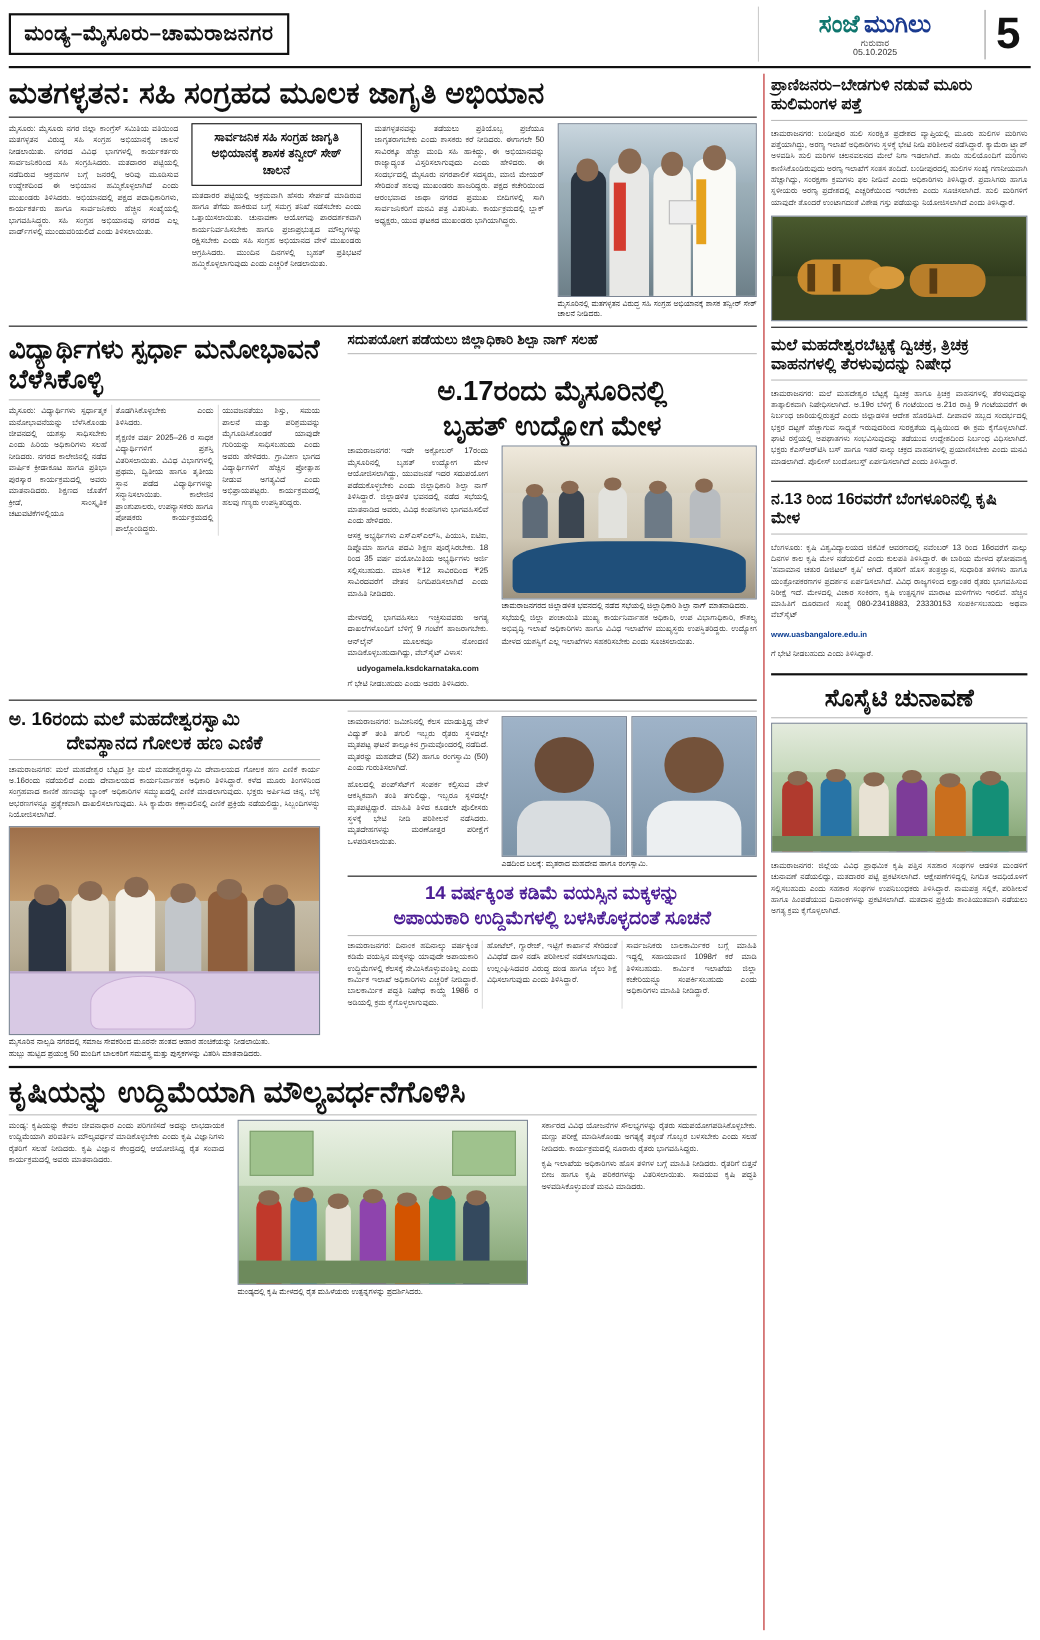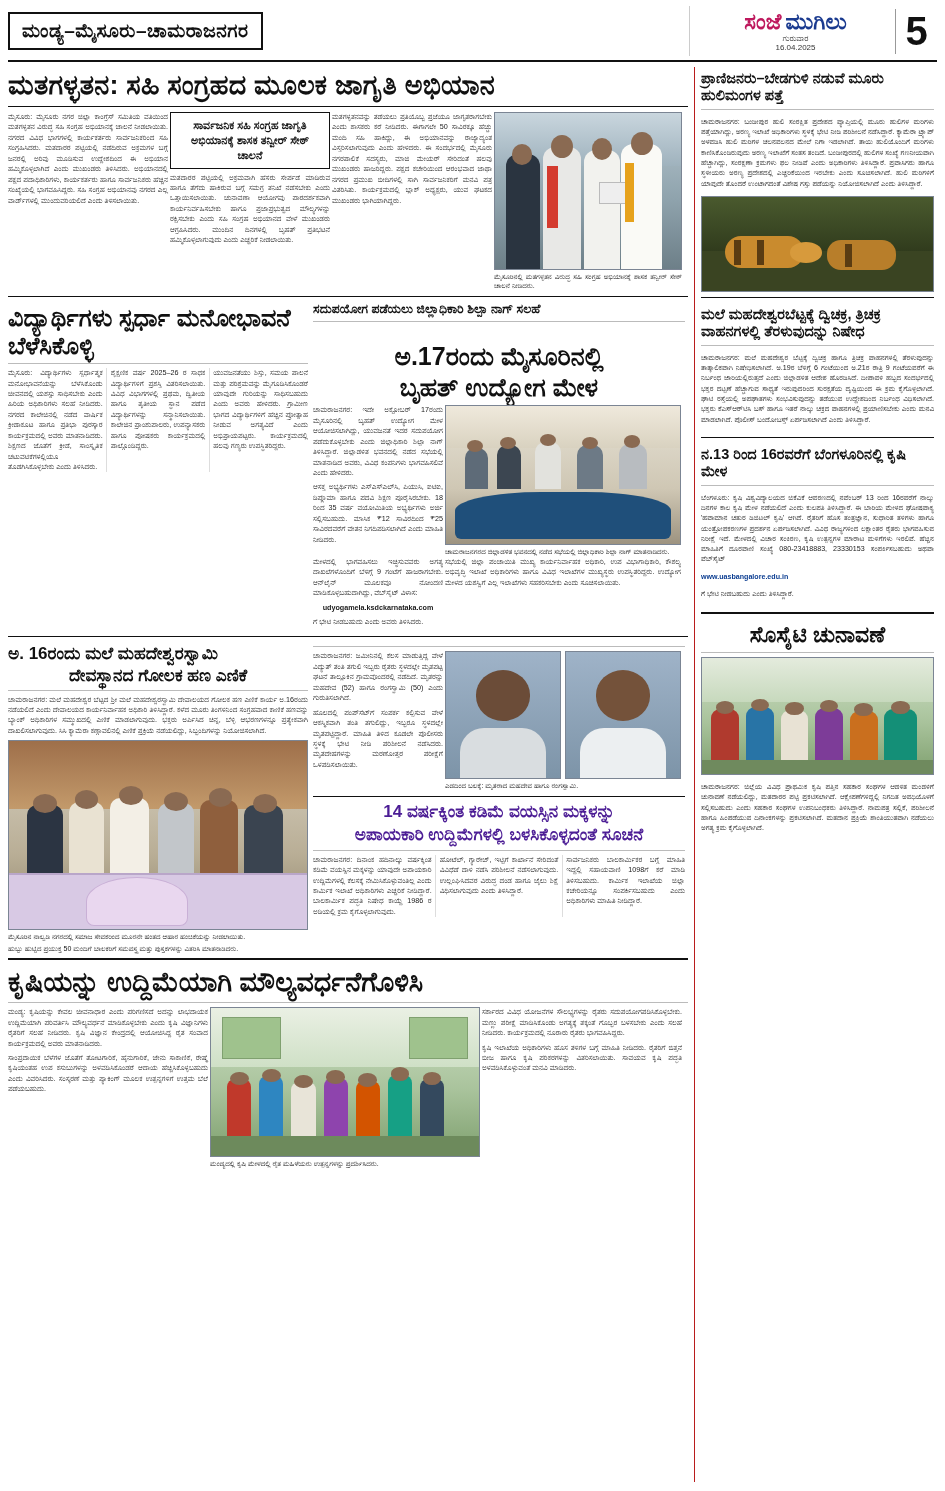--- a/index.html
+++ b/index.html
@@ -35,21 +35,21 @@
     color: #111;
   }
   .masthead-right {
     width: 248px;
     display: flex; align-items: center;
     border-left: 1px solid #ccc;
     padding-left: 6px;
   }
   .logo-wrap { flex: 1 1 auto; text-align: center; line-height: 1.05; }
   .logo-word1 {
-    font-size: 22px; font-weight: bold; color: #be185d;
+    font-size: 22px; font-weight: bold; color: #0f766e;
     display: inline-block;
   }
   .logo-word2 {
     font-size: 22px; font-weight: bold; color: #1a3a8f;
     display: inline-block; margin-left: 4px;
   }
   .logo-sub { font-size: 8px; color: #333; margin-top: 2px; }
   .logo-date { font-size: 8px; color: #333; }
   .page-num {
     width: 42px; text-align: center;
@@ -107,21 +107,21 @@
   .photo {
     position: relative;
     background: #8d99ab;
     overflow: hidden;
     border: 1px solid #7b8594;
   }
   .caption {
     font-size: 7px; line-height: 1.35; color: #111;
     margin-top: 2px; text-align: justify;
   }
-  .flex-row { display: flex; gap: 2px; }
+  .flex-row { display: flex; gap: 12px; justify-content: center; }
   .head { position: absolute; border-radius: 50%; background: #8a6a52; }
 
   .meeting-table {
     position: absolute; left: 4%; right: 4%; bottom: 8%;
     height: 26%; background: #c9b38c; border-radius: 4px;
   }
   .tiger-bg { background: linear-gradient(180deg,#4a5a2e 0%,#2f3a1c 60%,#1d2412 100%); }
   .stage-bg { background: linear-gradient(180deg,#b7c7cf 0%,#8fa3ad 55%,#6d7f88 100%); }
   .hall-bg { background: linear-gradient(180deg,#e6e2d6 0%,#cfc7b4 60%,#9d9380 100%); }
   .portrait-bg { background: linear-gradient(180deg,#9fb3c8 0%,#7d94a8 100%); }
@@ -143,21 +143,21 @@
 <div class="page">
 
   <div class="masthead">
     <div class="masthead-left">
       <div class="region-box">ಮಂಡ್ಯ–ಮೈಸೂರು–ಚಾಮರಾಜನಗರ</div>
     </div>
     <div class="masthead-right">
       <div class="logo-wrap">
         <span class="logo-word1">ಸಂಜೆ</span><span class="logo-word2">ಮುಗಿಲು</span>
         <div class="logo-sub">ಗುರುವಾರ</div>
-        <div class="logo-date">16.04.2025</div>
+        <div class="logo-date">05.10.2025</div>
       </div>
       <div class="page-num">5</div>
     </div>
   </div>
 
   <div class="body-grid">
 
     <div class="col-main">
 
       <div>
@@ -318,21 +318,20 @@
       </div>
 
       <div class="rule" style="border-top-width:2px;"></div>
 
       <div>
         <h2 class="headline-2" style="font-size:27px;">ಕೃಷಿಯನ್ನು ಉದ್ದಿಮೆಯಾಗಿ ಮೌಲ್ಯವರ್ಧನೆಗೊಳಿಸಿ</h2>
         <div class="rule-thin"></div>
         <div class="flex-row" style="align-items:flex-start;">
           <div style="width:200px;">
             <p class="body-text">ಮಂಡ್ಯ: ಕೃಷಿಯನ್ನು ಕೇವಲ ಜೀವನಾಧಾರ ಎಂದು ಪರಿಗಣಿಸದೆ ಅದನ್ನು ಲಾಭದಾಯಕ ಉದ್ದಿಮೆಯಾಗಿ ಪರಿವರ್ತಿಸಿ ಮೌಲ್ಯವರ್ಧನೆ ಮಾಡಿಕೊಳ್ಳಬೇಕು ಎಂದು ಕೃಷಿ ವಿಜ್ಞಾನಿಗಳು ರೈತರಿಗೆ ಸಲಹೆ ನೀಡಿದರು. ಕೃಷಿ ವಿಜ್ಞಾನ ಕೇಂದ್ರದಲ್ಲಿ ಆಯೋಜಿಸಿದ್ದ ರೈತ ಸಂವಾದ ಕಾರ್ಯಕ್ರಮದಲ್ಲಿ ಅವರು ಮಾತನಾಡಿದರು.</p>
-            <p class="body-text">ಸಾಂಪ್ರದಾಯಿಕ ಬೆಳೆಗಳ ಜೊತೆಗೆ ತೋಟಗಾರಿಕೆ, ಹೈನುಗಾರಿಕೆ, ಜೇನು ಸಾಕಾಣಿಕೆ, ರೇಷ್ಮೆ ಕೃಷಿಯಂತಹ ಉಪ ಕಸುಬುಗಳನ್ನು ಅಳವಡಿಸಿಕೊಂಡರೆ ಆದಾಯ ಹೆಚ್ಚಿಸಿಕೊಳ್ಳಬಹುದು ಎಂದು ವಿವರಿಸಿದರು. ಸಂಸ್ಕರಣೆ ಮತ್ತು ಪ್ಯಾಕಿಂಗ್ ಮೂಲಕ ಉತ್ಪನ್ನಗಳಿಗೆ ಉತ್ತಮ ಬೆಲೆ ಪಡೆಯಬಹುದು.</p>
           </div>
           <div style="width:270px;">
             <div class="photo green-bg" style="height:150px;">
               <div style="position:absolute;left:0;top:0;right:0;height:40%;background:linear-gradient(180deg,#eaf0e4,#cfe0c6)"></div>
               <div style="position:absolute;left:4%;top:6%;width:22%;height:28%;background:#9fc28d;border:1px solid #7fa06f"></div>
               <div style="position:absolute;left:74%;top:6%;width:22%;height:28%;background:#9fc28d;border:1px solid #7fa06f"></div>
               <div style="position:absolute;left:6%;bottom:0;width:9%;height:52%;background:#c0392b;border-radius:8px 8px 0 0"></div>
               <div class="head" style="left:7%;bottom:48%;width:7%;height:9%;"></div>
               <div style="position:absolute;left:18%;bottom:0;width:9%;height:54%;background:#2e86c1;border-radius:8px 8px 0 0"></div>
               <div class="head" style="left:19%;bottom:50%;width:7%;height:9%;"></div>

